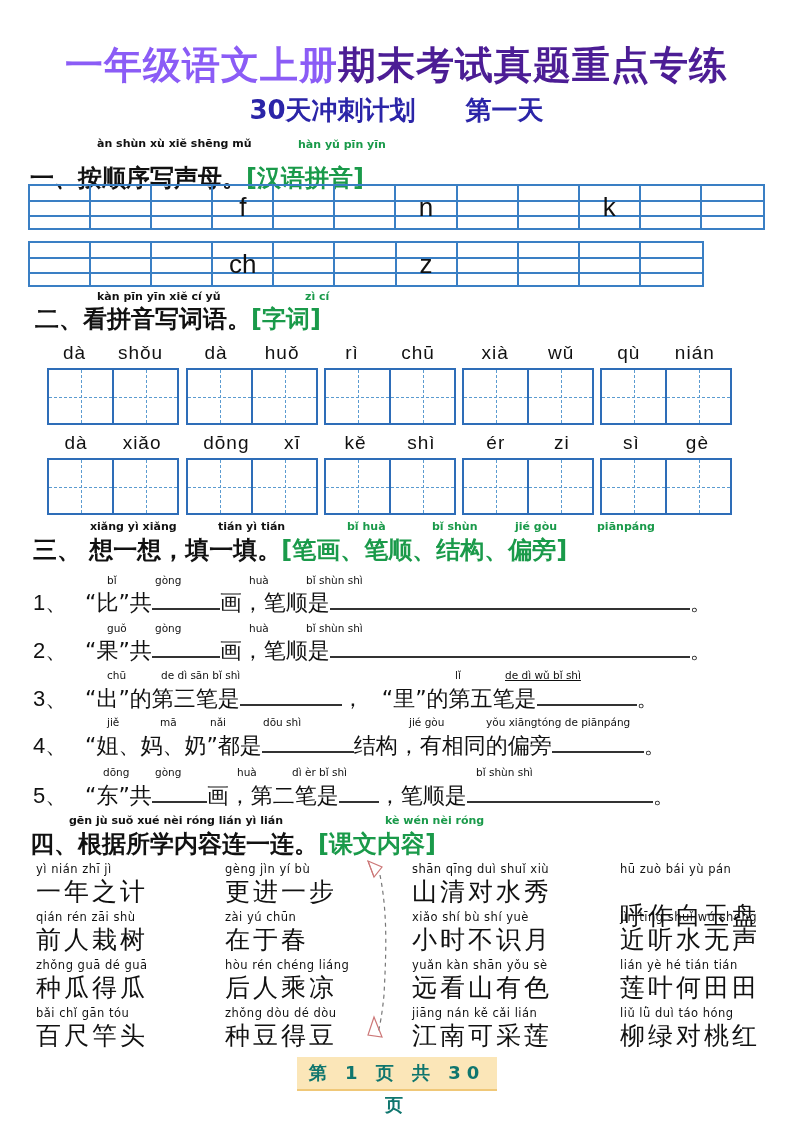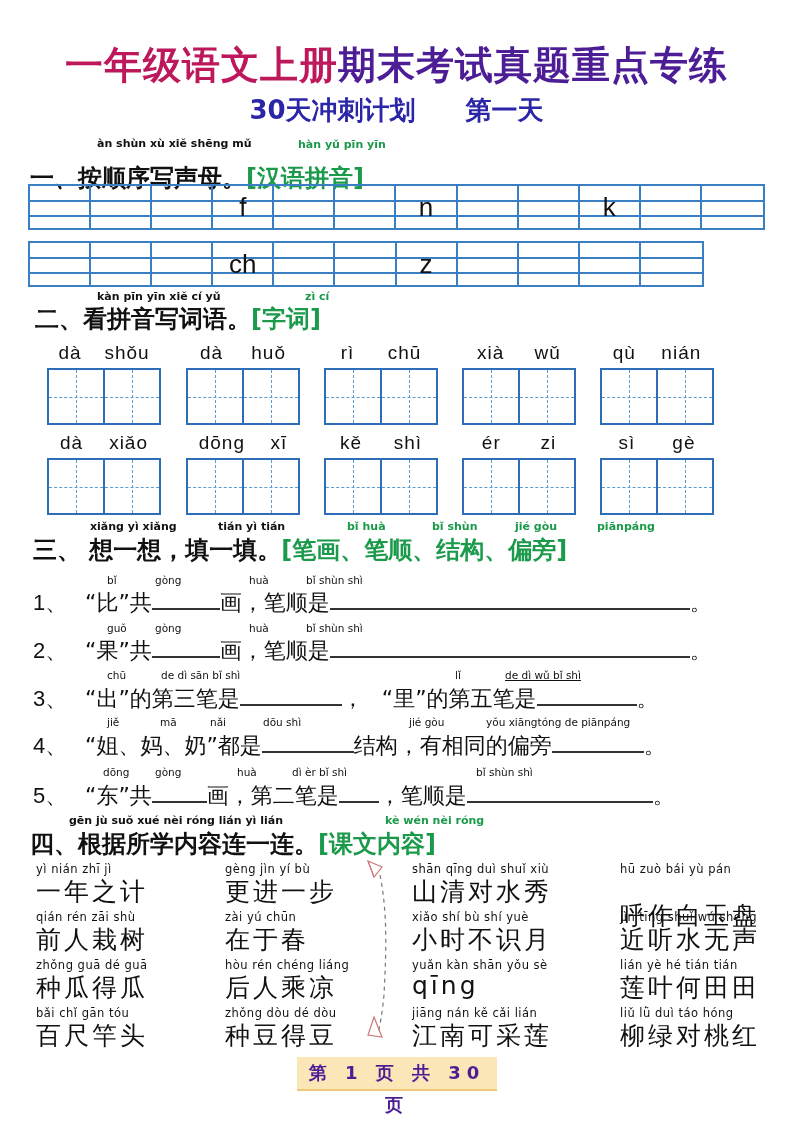--- a/index.html
+++ b/index.html
@@ -2,21 +2,21 @@
 <html><head>
 <meta charset="utf-8">
 <style>
   html, body { margin:0; padding:0; background:#ffffff; }
   body { width:793px; height:1122px; position:relative; overflow:hidden;
          font-family:"DejaVu Sans", "Liberation Sans", sans-serif; color:#111; }
   .abs { position:absolute; }
 
   
   .title { left:0; width:793px; top:40px; text-align:center; font-size:38px; font-weight:bold; letter-spacing:1px; white-space:nowrap; }
-  .title .black { color:#be185d; }
+  .title .black { color:#8b5cf6; }
   .title .red { color:#4c1d95; }
   .subtitle { left:0; width:793px; top:93px; text-align:center; font-size:26px; font-weight:bold; color:#2b25a8; white-space:nowrap; }
   .subtitle .gap { display:inline-block; width:50px; }
 
   
   .sec { font-size:24px; font-weight:bold; white-space:nowrap; }
   .sec .tag { color:#1a9a4a; }
   .py { font-size:11px; white-space:nowrap; color:#111; }
   .py.green { color:#1a9a4a; font-weight:bold; }
   .py.b { font-weight:bold; }
@@ -24,41 +24,41 @@
   
   .pgrid { border:2px solid #3a7fc4; display:flex; box-sizing:border-box; }
   .pcell { width:61.3px; box-sizing:border-box; border-right:2px solid #3a7fc4; position:relative;
            background:
              linear-gradient(#3a7fc4,#3a7fc4) 0 14px/100% 2px no-repeat,
              linear-gradient(#3a7fc4,#3a7fc4) 0 29px/100% 2px no-repeat; }
   .pcell:last-child { border-right:none; }
   .pcell span { position:absolute; left:0; right:0; top:1px; text-align:center; font-size:26px; line-height:40px; font-family:"Liberation Sans", sans-serif; color:#111; }
 
   
-  .word { position:absolute; width:114px; }
+  .word { position:absolute; width:132px; }
   .word .wpy { display:flex; justify-content:space-around; font-size:19px; height:26px; font-family:"Liberation Sans", sans-serif; letter-spacing:1px; }
   .tzg { display:flex; border:2px solid #2e6db8; box-sizing:border-box; height:57px; }
   .tz { flex:1; position:relative; box-sizing:border-box; }
   .tz + .tz { border-left:2px solid #2e6db8; }
   .tz::before { content:""; position:absolute; left:50%; top:0; bottom:0; border-left:1.5px dashed #5b9bd0; }
   .tz::after { content:""; position:absolute; top:50%; left:0; right:0; border-top:1.5px dashed #5b9bd0; }
 
   
   .q { font-size:22px; white-space:nowrap; font-family:"DejaVu Sans", sans-serif; }
   .q .num { display:inline-block; width:52px; font-family:"Liberation Sans", sans-serif; }
   .blank { display:inline-block; border-bottom:2px solid #333; height:20px; vertical-align:baseline; }
   .qpy { font-size:10.5px; white-space:nowrap; }
 
   
   .mp { font-size:11.5px; white-space:nowrap; letter-spacing:0.5px; }
   .mw { font-size:25px; white-space:nowrap; letter-spacing:3px; }
 
   
   .pager { left:297px; top:1057px; width:200px; height:32px; background:#fbe6b8; border-bottom:2px solid #f0c878;
-           color:#4c1d95; font-weight:bold; font-size:18px; text-align:center; line-height:32px; letter-spacing:6px; }
+           color:#0f766e; font-weight:bold; font-size:18px; text-align:center; line-height:32px; letter-spacing:6px; }
 </style>
 </head>
 <body>
 
 <div class="abs title">
   <span class="black">一年级语文上册</span><span class="red">期末考试真题重点专练</span>
 </div>
 <div class="abs subtitle">
   <span>30天冲刺计划</span><span class="gap"></span><span>第一天</span>
 </div>
@@ -326,21 +326,21 @@
     <div class="abs mw" style="left: 225px; top: 923px;">在于春</div>
     <div class="abs mp" style="left: 225px; top: 958px;">hòu rén chéng liáng</div>
     <div class="abs mw" style="left: 225px; top: 971px;">后人乘凉</div>
     <div class="abs mp" style="left: 225px; top: 1006px;">zhǒng dòu dé dòu</div>
     <div class="abs mw" style="left: 225px; top: 1019px;">种豆得豆</div>
     <div class="abs mp" style="left: 412px; top: 862px;">shān qīng duì shuǐ xiù</div>
     <div class="abs mw" style="left: 412px; top: 875px;">山清对水秀</div>
     <div class="abs mp" style="left: 412px; top: 910px;">xiǎo shí bù shí yuè</div>
     <div class="abs mw" style="left: 412px; top: 923px;">小时不识月</div>
     <div class="abs mp" style="left: 412px; top: 958px;">yuǎn kàn shān yǒu sè</div>
-    <div class="abs mw" style="left: 412px; top: 971px;">qīng</div>
+    <div class="abs mw" style="left: 412px; top: 971px;">远看山有色</div>
     <div class="abs mp" style="left: 412px; top: 1006px;">jiāng nán kě cǎi lián</div>
     <div class="abs mw" style="left: 412px; top: 1019px;">江南可采莲</div>
     <div class="abs mp" style="left: 620px; top: 862px;">hū zuò bái yù pán</div>
     <div class="abs mw" style="left: 620px; top: 875px; margin-top: 24px;">呼作白玉盘</div>
     <div class="abs mp" style="left: 620px; top: 910px;">jìn tīng shuǐ wú shēng</div>
     <div class="abs mw" style="left: 620px; top: 923px;">近听水无声</div>
     <div class="abs mp" style="left: 620px; top: 958px;">lián yè hé tián tián</div>
     <div class="abs mw" style="left: 620px; top: 971px;">莲叶何田田</div>
     <div class="abs mp" style="left: 620px; top: 1006px;">liǔ lǜ duì táo hóng</div>
     <div class="abs mw" style="left: 620px; top: 1019px;">柳绿对桃红</div>

